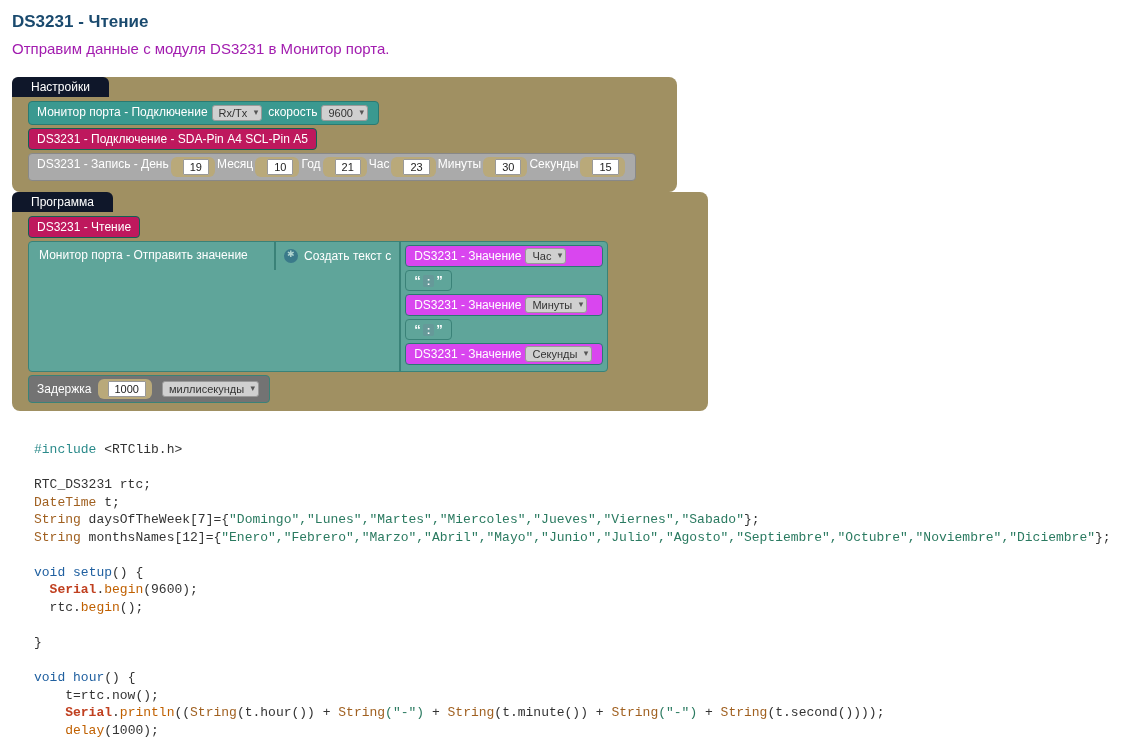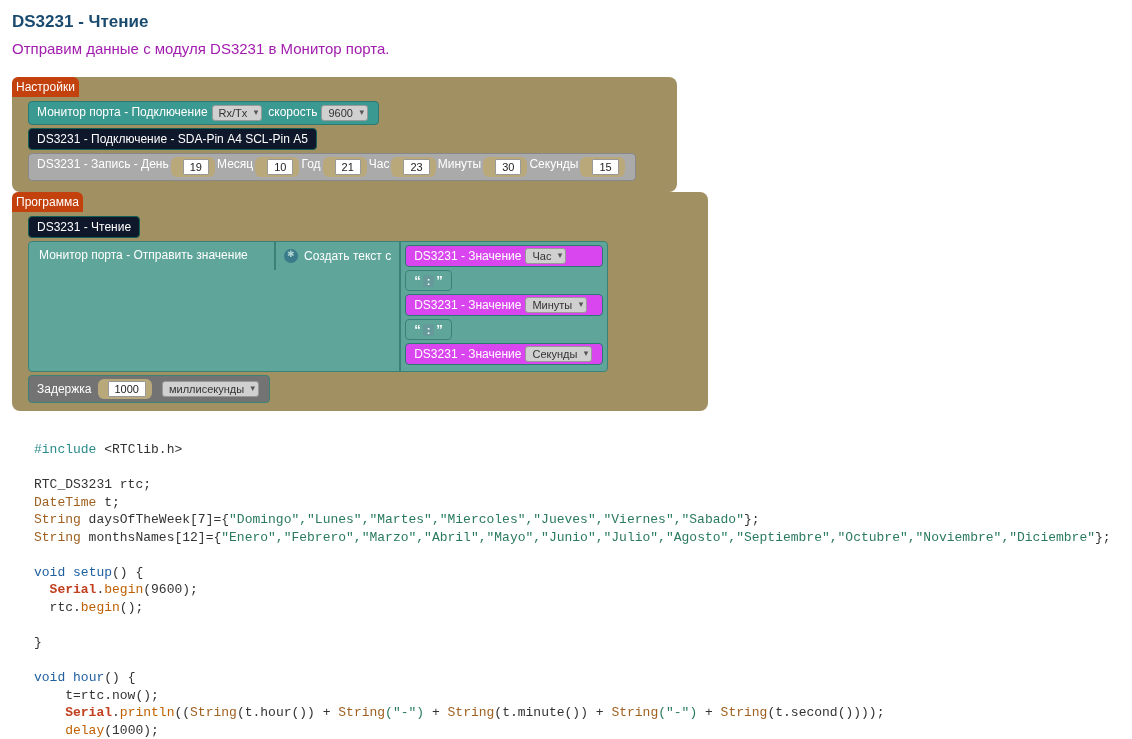--- a/index.html
+++ b/index.html
@@ -29,42 +29,42 @@
   }
   .group {
     background: #a09062;
     border-radius: 8px;
     padding: 0;
     margin-bottom: 0;
     display: inline-block;
     min-width: 300px;
   }
   .group-header {
-    background: #c2410c;
-    color: #fff;
-    font-size: 12px;
-    padding: 3px 4px;
+    background: #0f172a;
+    color: #fff;
+    font-size: 12px;
+    padding: 3px 19px;
     border-radius: 6px 6px 0 0;
     display: inline-block;
   }
   .group-body {
     padding: 4px 6px 8px 16px;
   }
   .block {
     border-radius: 4px;
     padding: 3px 8px;
     margin-bottom: 3px;
     display: inline-flex;
     align-items: flex-start;
     font-size: 12px;
     color: #fff;
     white-space: nowrap;
   }
   .block-teal { background: #3a9990; border: 1px solid #2a7a72; }
-  .block-teal-dark { background: #0f172a; border: 1px solid #126055; }
+  .block-teal-dark { background: #be185d; border: 1px solid #126055; }
   .block-gray { background: #aaa; border: 1px solid #888; }
   .dropdown {
     background: #d0d0d0;
     color: #333;
     border-radius: 3px;
     padding: 1px 14px 1px 6px;
     margin-left: 4px;
     margin-right: 2px;
     font-size: 11px;
     position: relative;

